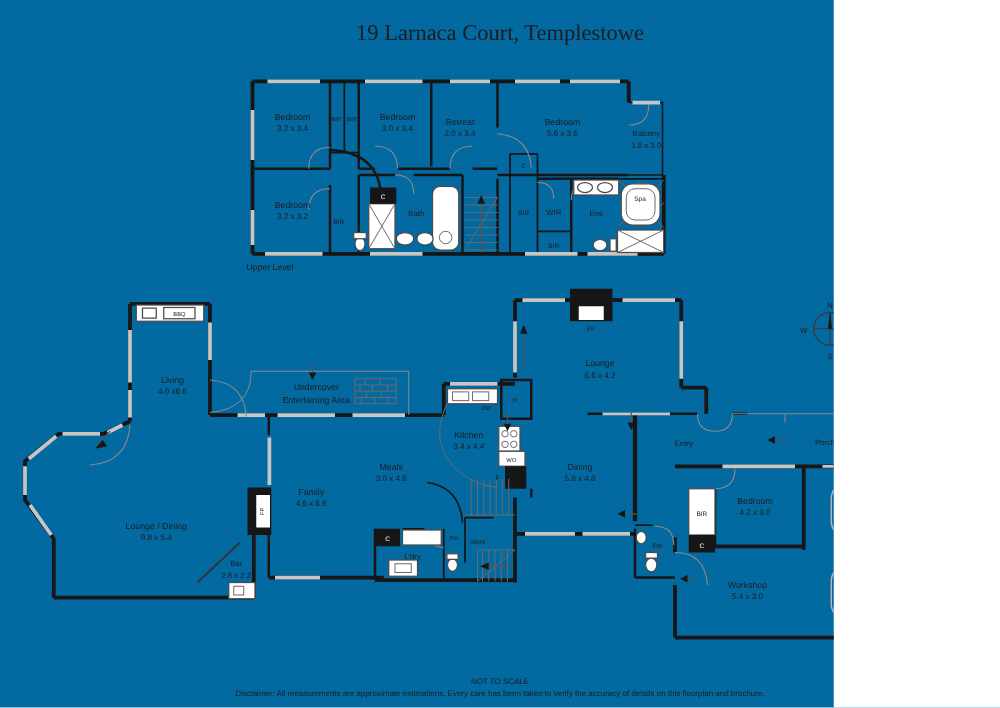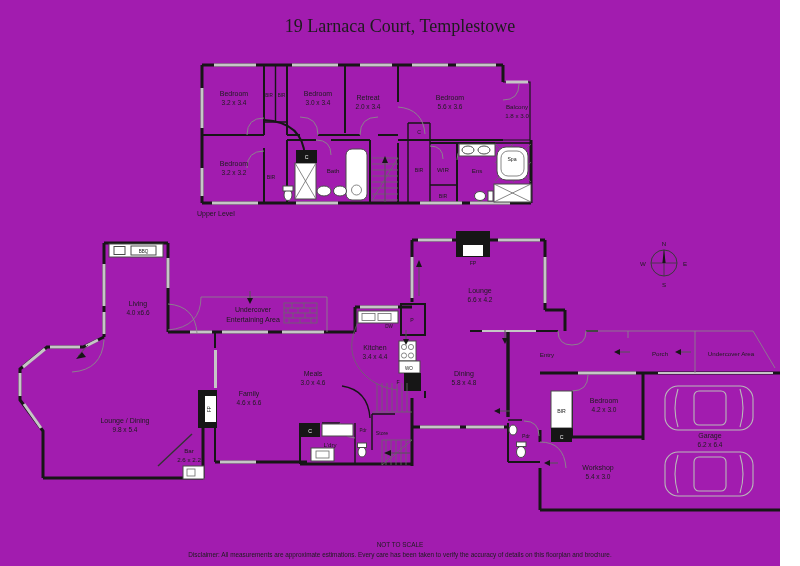--- a/index.html
+++ b/index.html
@@ -1,16 +1,16 @@
 <!DOCTYPE html>
 <html><head>
 <meta charset="utf-8">
 <style>
   html,body{margin:0;padding:0;background:#fff}
-  .fp{position:relative;width:780px;height:566px;background:#a21caf;overflow:hidden;
+  .fp{position:relative;width:667px;height:566px;background:#0369a1;overflow:hidden;
       font-family:"Liberation Sans","DejaVu Sans",sans-serif}
   svg{position:absolute;left:0;top:0}
   text{fill:#1c1c1c}
   .title{font:400 18px "Liberation Serif","DejaVu Serif",serif;text-anchor:middle}
   .rm{font:400 7px "Liberation Sans",sans-serif;text-anchor:middle}
   .dm{font:400 6.5px "Liberation Sans",sans-serif;text-anchor:middle}
   .md{font:400 6.2px "Liberation Sans",sans-serif;text-anchor:middle}
   .sm{font:400 5.2px "Liberation Sans",sans-serif;text-anchor:middle}
   .xs{font:400 4.6px "Liberation Sans",sans-serif;text-anchor:middle}
   .wt{fill:#fff}

